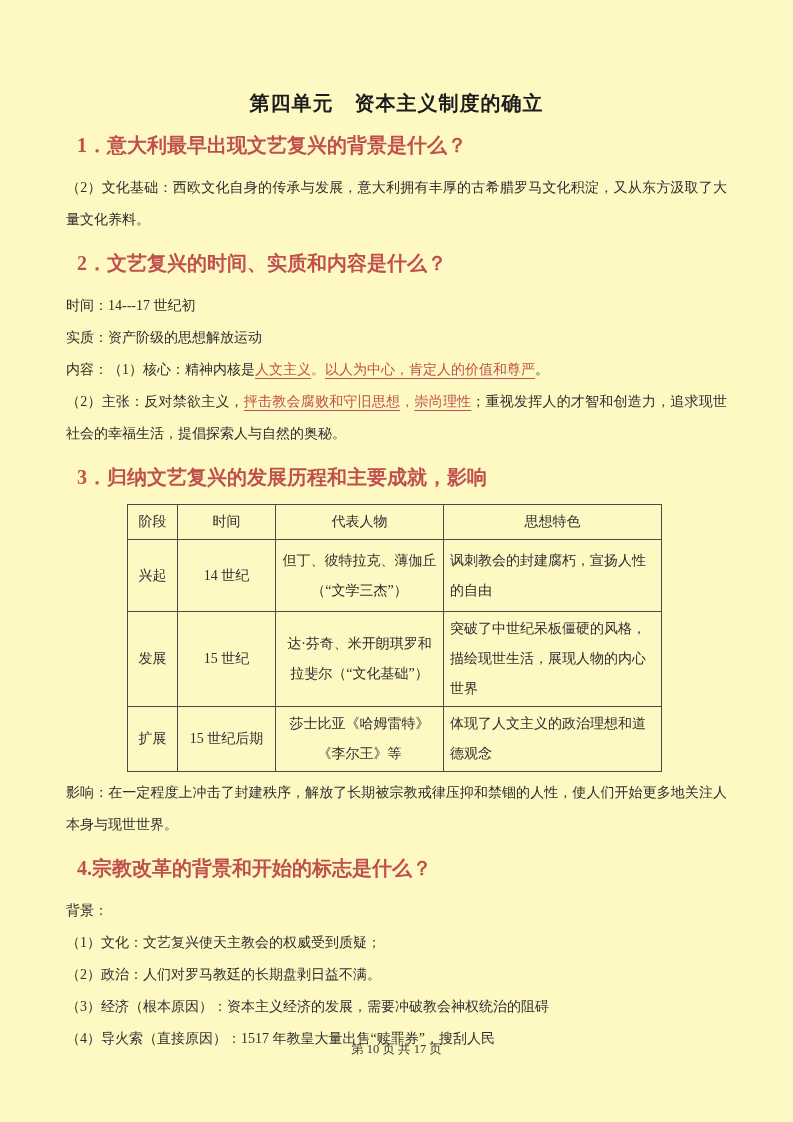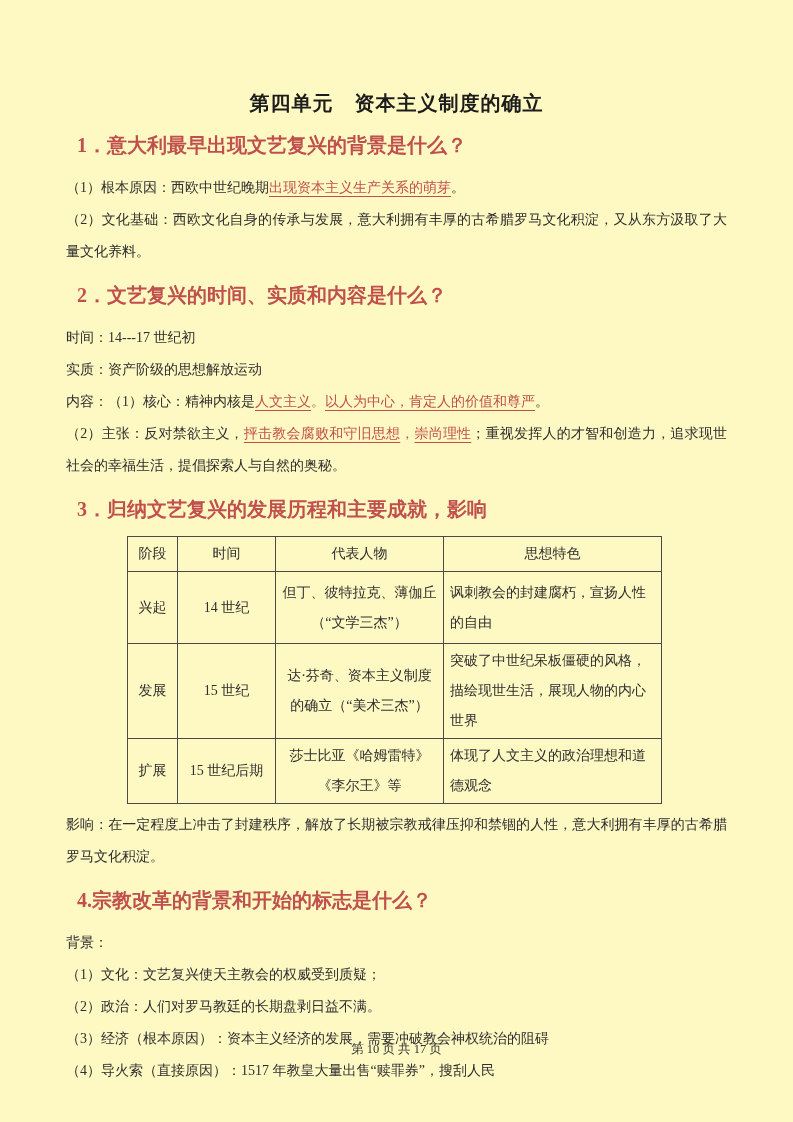--- a/index.html
+++ b/index.html
@@ -81,21 +81,20 @@
 </style>
 </head>
 <body>
 
 <div class="page">
 
   <h1 class="doc-title">第四单元　资本主义制度的确立</h1>
 
   <h2 class="q-heading">1．意大利最早出现文艺复兴的背景是什么？</h2>
 
-  <p class="para"><span>（1）根本原因：西欧中世纪晚期</span><span class="hl">出现资本主义生产关系的萌芽</span><span>。</span></p>
 
   <p class="para">（2）文化基础：西欧文化自身的传承与发展，意大利拥有丰厚的古希腊罗马文化积淀，又从东方汲取了大量文化养料。</p>
 
 
   <h2 class="q-heading">2．文艺复兴的时间、实质和内容是什么？</h2>
 
   <p class="para">时间：14---17 世纪初</p>
 
   <p class="para">实质：资产阶级的思想解放运动</p>
 
@@ -115,33 +114,33 @@
       </tr>
       <tr class="r1">
         <td class="col1">兴起</td>
         <td class="col2">14 世纪</td>
         <td class="col3">但丁、彼特拉克、薄伽丘（“文学三杰”）</td>
         <td class="col4">讽刺教会的封建腐朽，宣扬人性的自由</td>
       </tr>
       <tr class="r2">
         <td class="col1">发展</td>
         <td class="col2">15 世纪</td>
-        <td class="col3">达·芬奇、资本主义制度的确立（“美术三杰”）</td>
+        <td class="col3">达·芬奇、米开朗琪罗和拉斐尔（“文化基础”）</td>
         <td class="col4">突破了中世纪呆板僵硬的风格，描绘现世生活，展现人物的内心世界</td>
       </tr>
       <tr class="r3">
         <td class="col1">扩展</td>
         <td class="col2">15 世纪后期</td>
         <td class="col3">莎士比亚《哈姆雷特》《李尔王》等</td>
         <td class="col4">体现了人文主义的政治理想和道德观念</td>
       </tr>
     </tbody>
   </table>
 
-  <p class="para">影响：在一定程度上冲击了封建秩序，解放了长期被宗教戒律压抑和禁锢的人性，意大利拥有丰厚的古希腊罗马文化积淀。</p>
+  <p class="para">影响：在一定程度上冲击了封建秩序，解放了长期被宗教戒律压抑和禁锢的人性，使人们开始更多地关注人本身与现世世界。</p>
 
   <h2 class="q-heading">4.宗教改革的背景和开始的标志是什么？</h2>
 
   <p class="para">背景：</p>
 
   <p class="para">（1）文化：文艺复兴使天主教会的权威受到质疑；</p>
   <p class="para">（2）政治：人们对罗马教廷的长期盘剥日益不满。</p>
   <p class="para">（3）经济（根本原因）：资本主义经济的发展，需要冲破教会神权统治的阻碍</p>
   <p class="para">（4）导火索（直接原因）：1517 年教皇大量出售“赎罪券”，搜刮人民</p>
 

